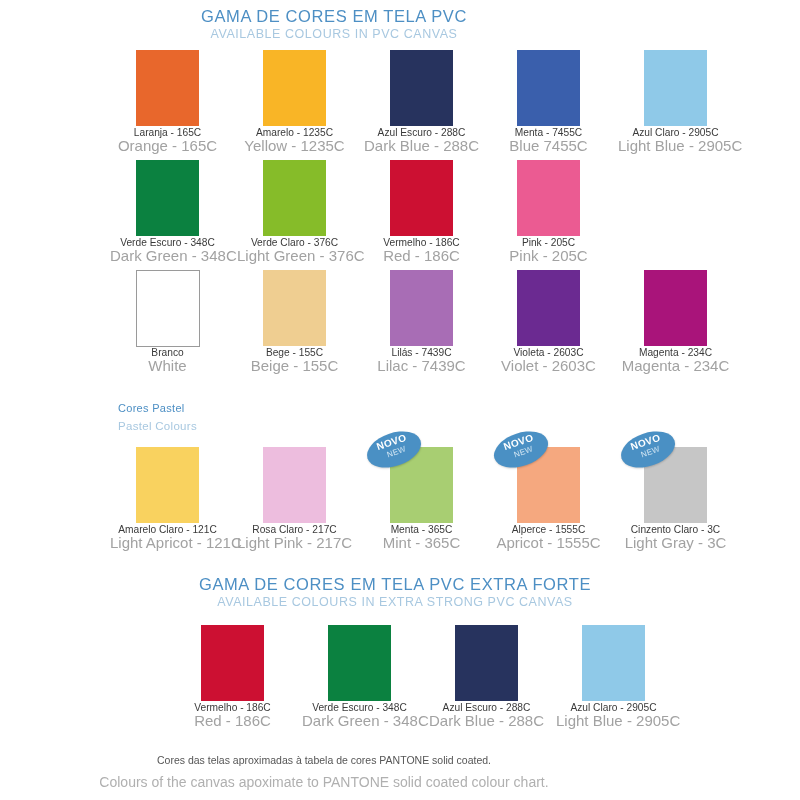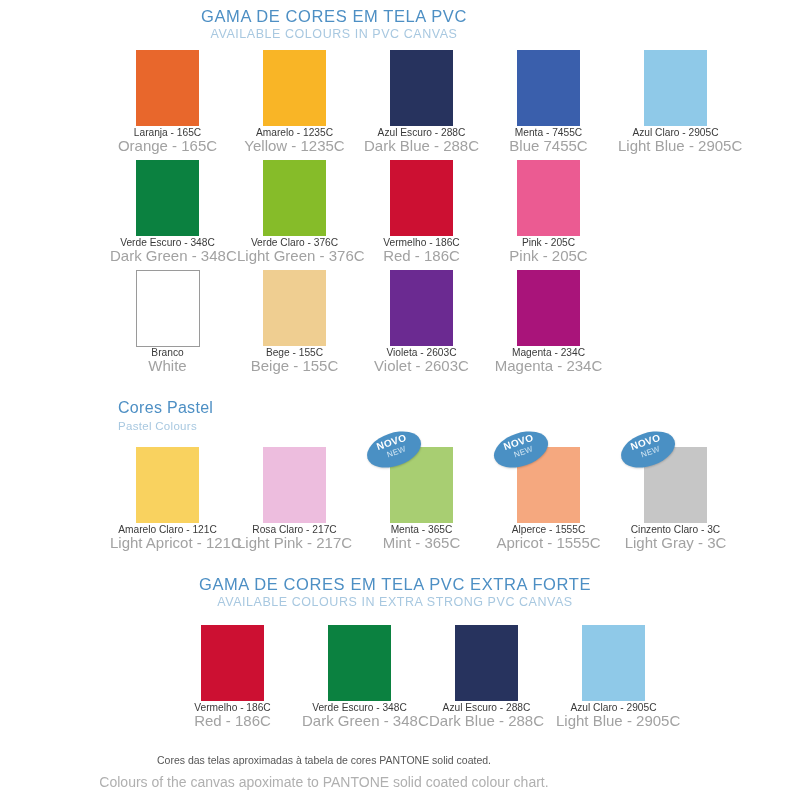--- a/index.html
+++ b/index.html
@@ -29,21 +29,21 @@
     white-space: nowrap;
   }
   .head-en {
     color: #a8c8e0;
     font-size: 12.5px;
     letter-spacing: 0.55px;
     font-weight: 400;
     line-height: 17px;
     white-space: nowrap;
   }
-  .head-pt-sm { font-size: 16px; letter-spacing: 0.3px; }
+  .head-pt-sm { font-size: 11px; letter-spacing: 0.3px; }
   .head-en-sm { font-size: 11.5px; letter-spacing: 0.3px; }
 
   
   .row {
     display: flex;
     justify-content: flex-start;
     align-items: flex-start;
   }
   .cell {
     width: 115px;
@@ -220,20 +220,27 @@
         </div>
         <div class="cell">
           <div class="swatch-wrap">
             <div class="swatch" style="background: rgb(239, 206, 145);"></div>
           </div>
           <div class="label-pt">Bege - 155C</div>
           <div class="label-en">Beige - 155C</div>
         </div>
         <div class="cell">
           <div class="swatch-wrap">
+            <div class="swatch" style="background: rgb(168, 109, 181);"></div>
+          </div>
+          <div class="label-pt">Lilás - 7439C</div>
+          <div class="label-en">Lilac - 7439C</div>
+        </div>
+        <div class="cell">
+          <div class="swatch-wrap">
             <div class="swatch" style="background: rgb(107, 42, 145);"></div>
           </div>
           <div class="label-pt">Violeta - 2603C</div>
           <div class="label-en">Violet - 2603C</div>
         </div>
         <div class="cell">
           <div class="swatch-wrap">
             <div class="swatch" style="background: rgb(169, 20, 122);"></div>
           </div>
           <div class="label-pt">Magenta - 234C</div>

